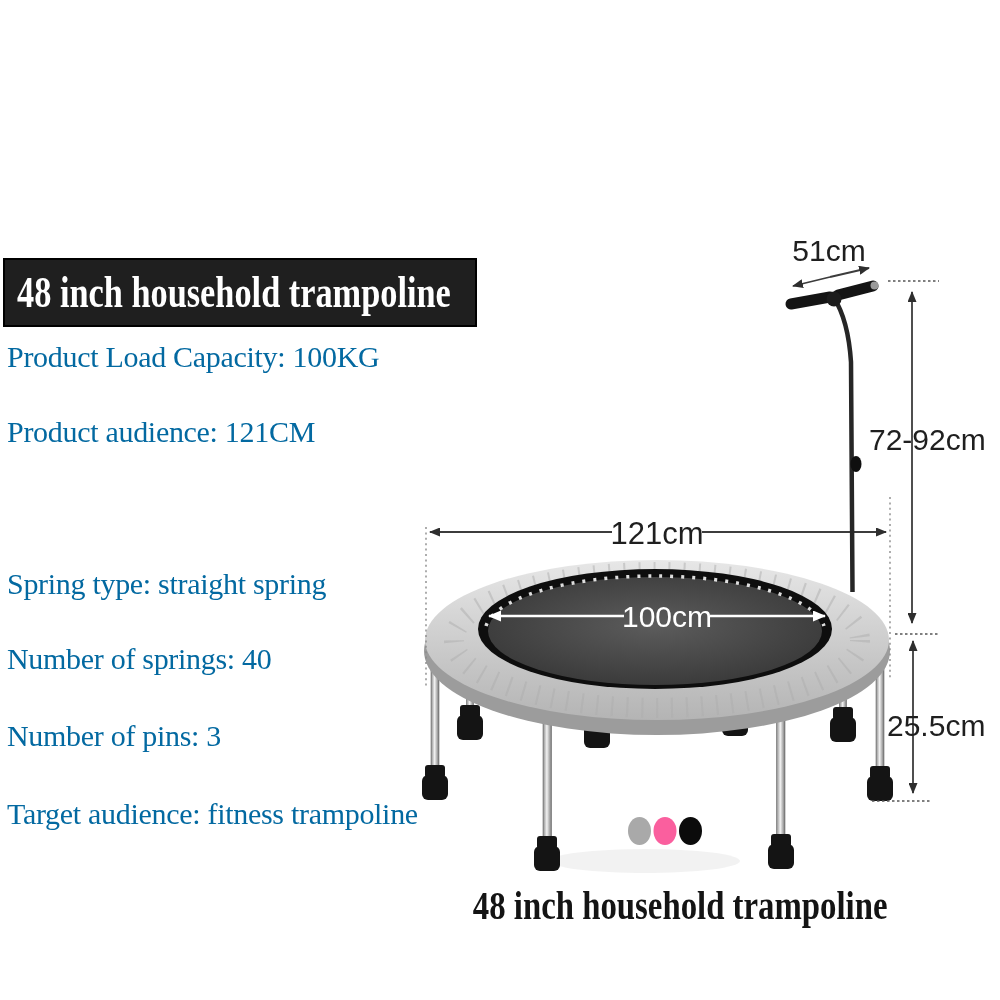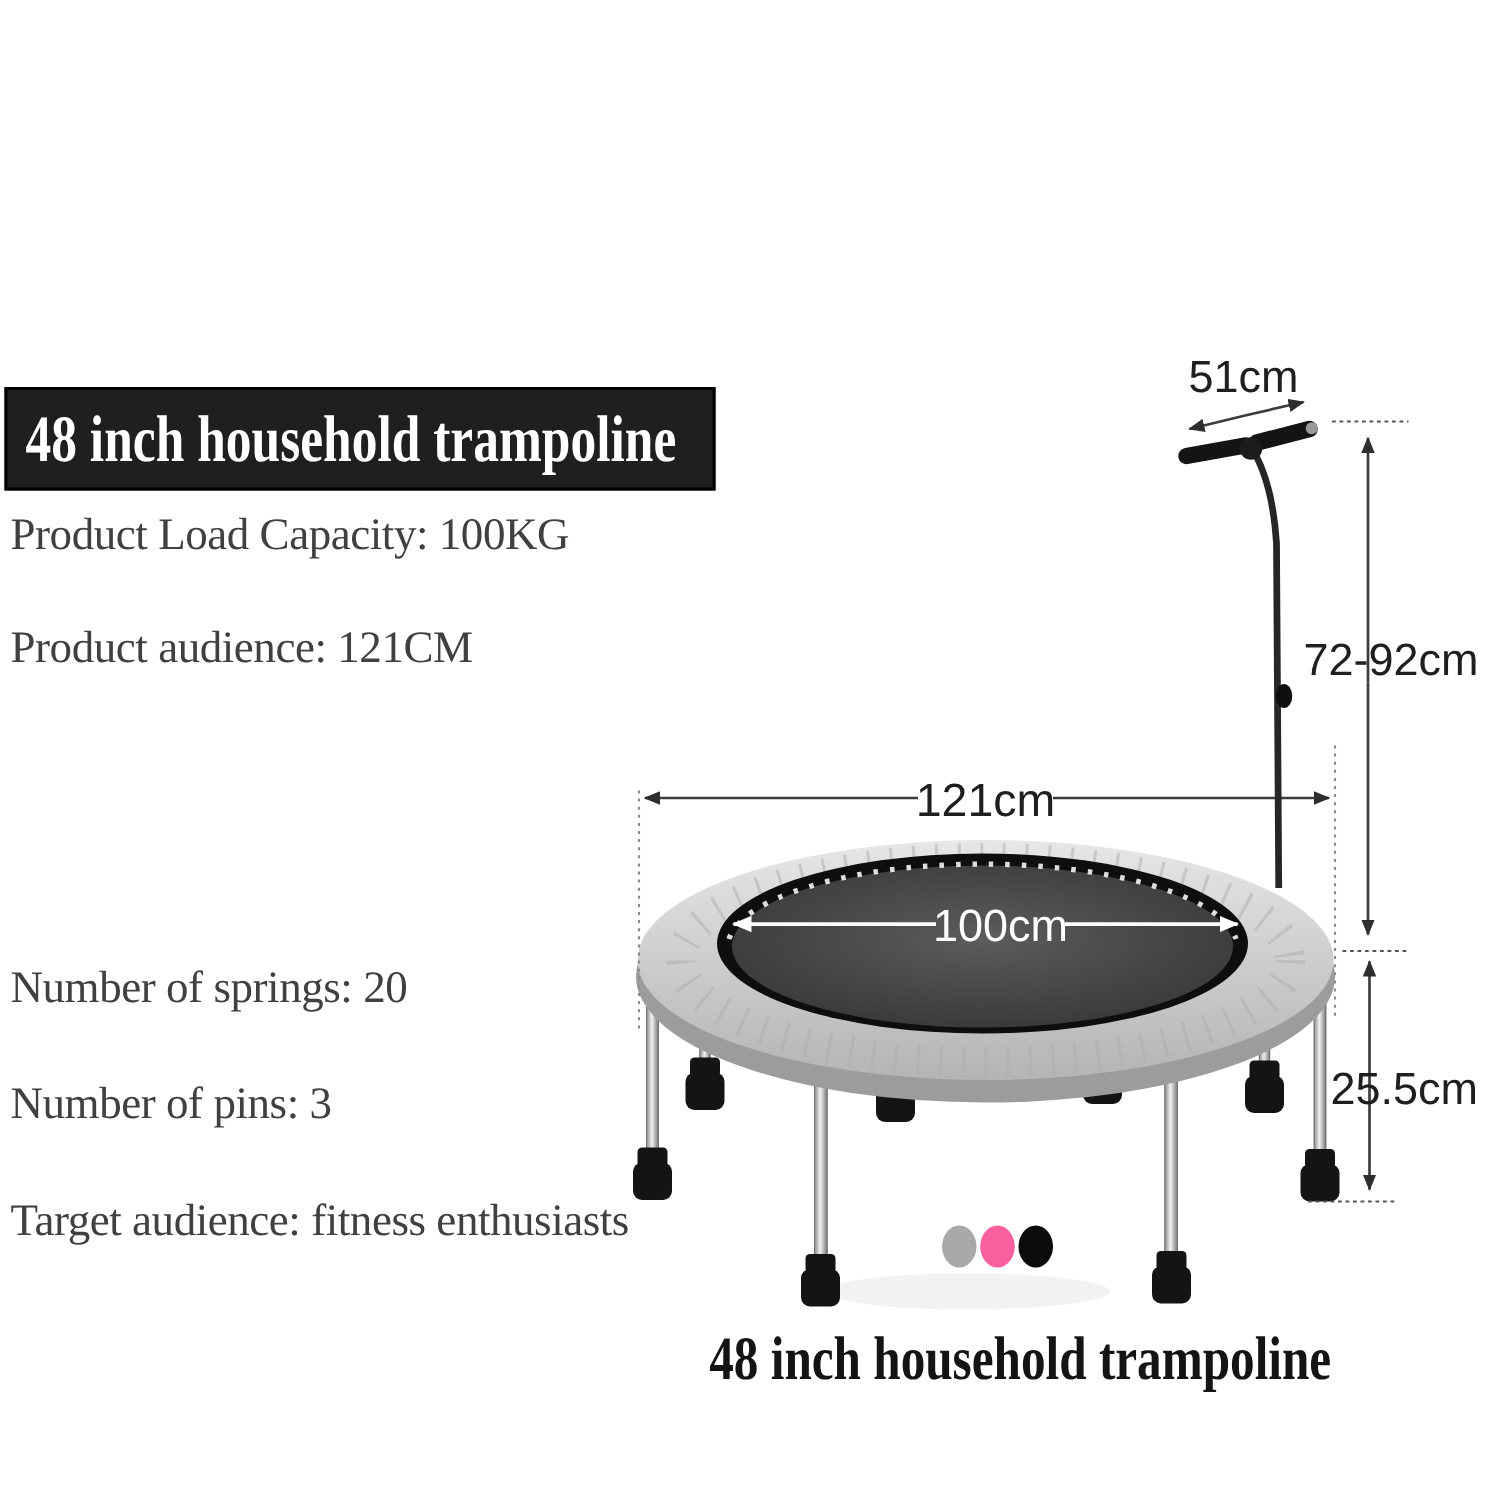--- a/index.html
+++ b/index.html
@@ -12,21 +12,21 @@
     position:absolute; left:3px; top:258px; width:474px; height:69px;
     background:#1f1f1f; border:2px solid #000; box-sizing:border-box;
     display:flex; align-items:center; padding-left:12px;
   }
   .banner .squeeze {
     font-family:"Liberation Serif", serif; font-weight:bold; font-size:44px;
     color:#ffffff; transform:scaleX(0.78); transform-origin:0 50%;
     white-space:nowrap;
   }
   .spec {
-    position:absolute; left:7px; font-size:30px; color:#404040;
+    position:absolute; left:7px; font-size:30px; color:#0369a1;
     white-space:nowrap; letter-spacing:-0.3px;
     font-family:"Liberation Serif", serif;
   }
   .illus { position:absolute; left:400px; top:220px; width:600px; height:660px; }
   .dim  { font-family:"Liberation Sans", sans-serif; font-size:30px; fill:#1f1f1f; }
   .dim121 { font-family:"Liberation Sans", sans-serif; font-size:31px; fill:#1f1f1f; }
   .dimW { font-family:"Liberation Sans", sans-serif; font-size:30px; fill:#ffffff; }
   .dimLine { stroke:#3c3c3c; stroke-width:1.8; fill:none; }
   .dotted  { stroke:#8a8a8a; stroke-width:1.4; stroke-dasharray:2 3.4; fill:none; }
   .dash    { stroke:#555555; stroke-width:1.3; stroke-dasharray:2.5 2.5; fill:none; }
@@ -40,23 +40,24 @@
 <body>
 
 <div id="stage">
 
   <div class="banner">
     <span class="squeeze">48 inch household trampoline</span>
   </div>
 
   <div class="spec" style="top:340px">Product Load Capacity: 100KG</div>
   <div class="spec" style="top:415px">Product audience: 121CM</div>
-  <div class="spec" style="top:642px">Number of springs: 20</div>
+  <div class="spec" style="top:567px">Spring type: straight spring</div>
+  <div class="spec" style="top:642px">Number of springs: 40</div>
   <div class="spec" style="top:719px">Number of pins: 3</div>
-  <div class="spec" style="top:797px">Target audience: fitness enthusiasts</div>
+  <div class="spec" style="top:797px">Target audience: fitness trampoline</div>
 
   <svg class="illus" viewBox="400 220 600 660">
     <defs>
       <linearGradient id="chrome" x1="0" y1="0" x2="1" y2="0">
         <stop offset="0" stop-color="#8a8a8a"></stop>
           <stop offset="0.45" stop-color="#f2f2f2"></stop>
           <stop offset="1" stop-color="#777777"></stop>
       </linearGradient>
       <linearGradient id="padGrad" x1="0" y1="0" x2="0" y2="1">
         <stop offset="0" stop-color="#e7e7e7"></stop>

